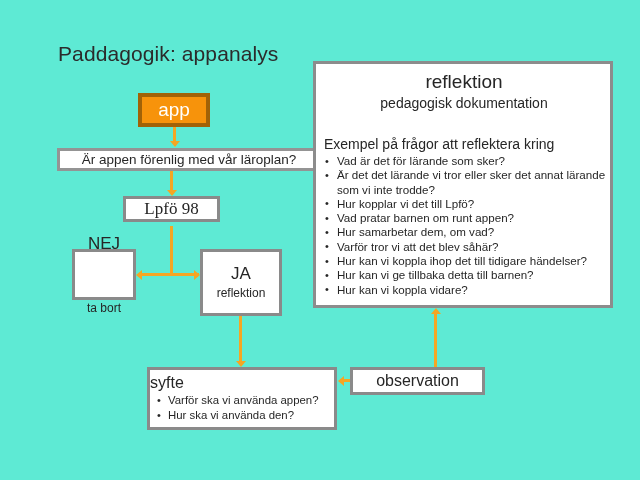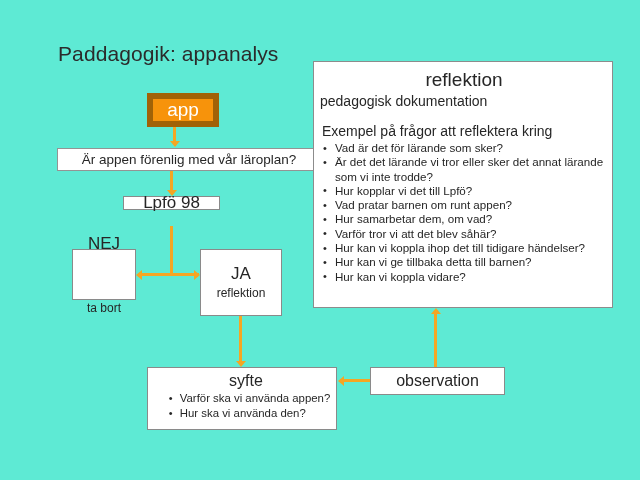--- a/index.html
+++ b/index.html
@@ -30,52 +30,53 @@
     line-height: 26px;
     letter-spacing: 0.1px;
     color: #2b2b2b;
     white-space: nowrap;
   }
   
   .box {
     position: absolute;
     box-sizing: border-box;
     background: #ffffff;
-    border: 1px solid #3b82f6;
+    border: 3px solid #3b82f6;
     display: flex;
     flex-direction: column;
     align-items: center;
     justify-content: center;
     color: #262626;
   }
   .box-app {
-    left: 147px;
+    left: 138px;
     top: 93px;
     width: 72px;
     height: 34px;
     background: #F7930B;
-    border: 6px solid #a16207;
+    border: 4px solid #a16207;
     color: #ffffff;
     font-size: 19px;
   }
   .box-question {
     left: 57px;
     top: 148px;
     width: 264px;
     height: 23px;
     font-size: 13.5px;
     border-color: #949494;
   }
   .box-lpfo {
     left: 123px;
     top: 196px;
     width: 97px;
-    height: 14px;
+    height: 26px;
     font-size: 17px;
     border-color: #8a8a8a;
+    font-family: Liberation Serif, serif;
   }
   .box-nej {
     left: 72px;
     top: 249px;
     width: 64px;
     height: 51px;
     border-color: #8a8a8a;
     gap: 45px;
   }
   .box-ja {
@@ -93,32 +94,31 @@
     font-size: 12px;
     line-height: 16px;
     margin-top: 1px;
   }
   .box-syfte {
     left: 147px;
     top: 367px;
     width: 190px;
     height: 63px;
     border-color: #8a8a8a;
-    align-items: center;
+    align-items: flex-start;
     justify-content: flex-start;
     padding-top: 3px;
-    padding-left: 8px;
   }
   .syfte-title {
     text-align: center;
     font-size: 16px;
     line-height: 20px;
   }
   .box-observation {
-    left: 370px;
+    left: 350px;
     top: 367px;
     width: 135px;
     height: 28px;
     font-size: 16px;
     border-color: #8a8a8a;
   }
   .box-reflektion {
     left: 313px;
     top: 61px;
     width: 300px;
@@ -128,24 +128,25 @@
     justify-content: flex-start;
     padding: 6px 4px 0 6px;
   }
   .refl-title {
     text-align: center;
     font-size: 19px;
     line-height: 24px;
     color: #262626;
   }
   .refl-sub {
+    text-align: center;
     font-size: 14px;
     line-height: 19px;
     color: #262626;
-    margin-bottom: 11px;
+    margin-bottom: 22px;
   }
   .refl-lead {
     font-size: 14px;
     line-height: 19px;
     padding-left: 2px;
     color: #262626;
   }
   
   ul.bullets {
     list-style: none;

